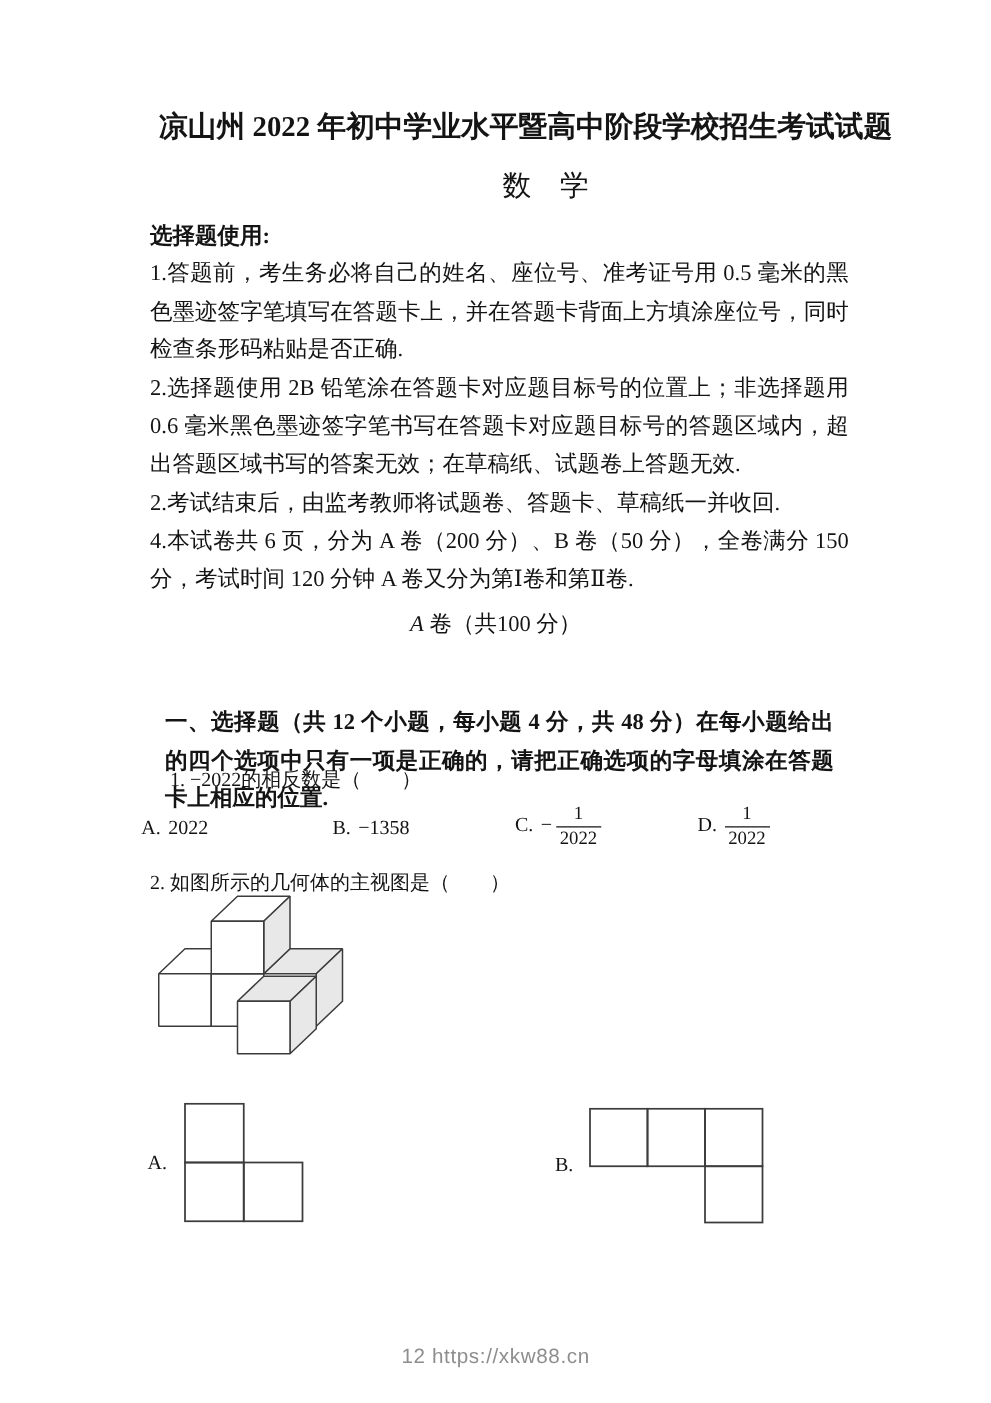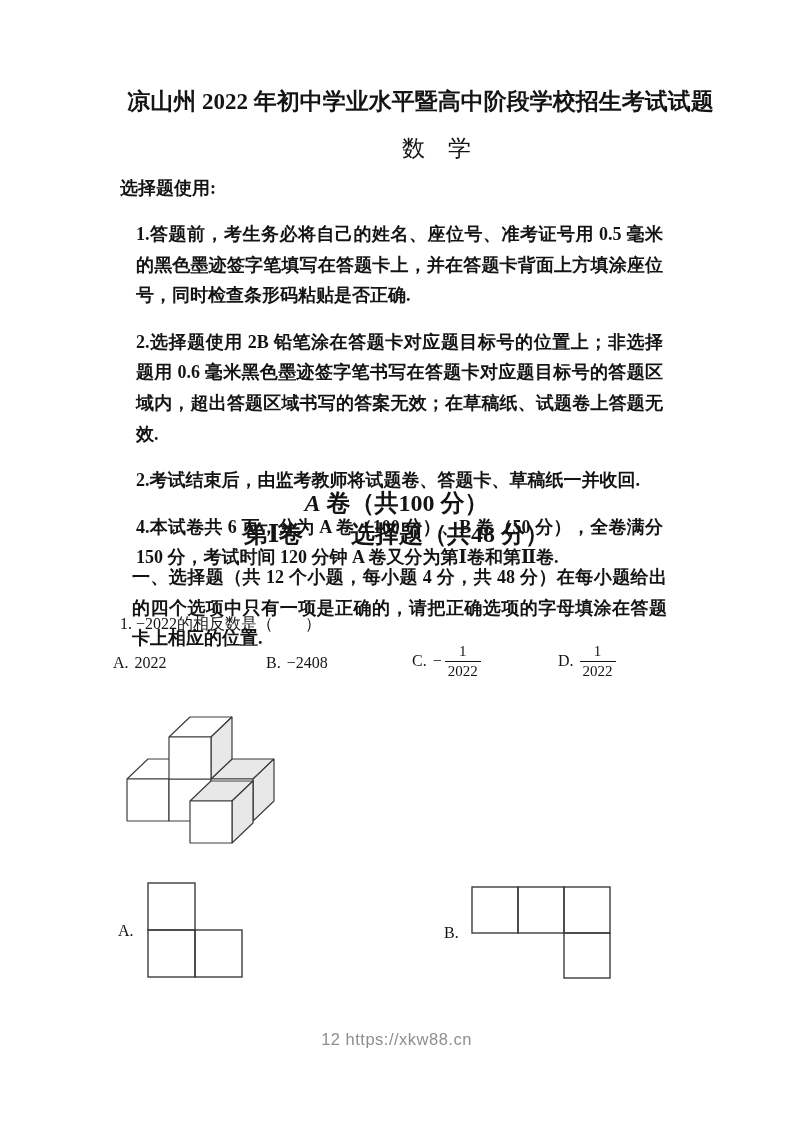--- a/index.html
+++ b/index.html
@@ -5,25 +5,25 @@
   html,body{margin:0;padding:0;background:#ffffff;}
   .page{
     position:relative;width:793px;height:1122px;background:#ffffff;
     font-family:"Liberation Serif","DejaVu Serif",serif;color:#141414;
     overflow:hidden;
   }
   .abs{position:absolute;}
   .center{left:0;width:793px;text-align:center;}
   .title{font-size:23px;font-weight:bold;white-space:nowrap;padding-left:24px;}
   .subtitle{font-size:23px;font-weight:normal;padding-left:40px;}
-  .h2{font-size:24px;font-weight:bold;}
+  .h2{font-size:18px;font-weight:normal;}
   .notice-head{font-size:18px;font-weight:bold;}
   .body-col{left:120px;width:559px;}
   .notice p{
-    margin:16px;font-size:18px;font-weight:bold;line-height:30.6px;
+    margin:0;font-size:18px;font-weight:normal;line-height:30.6px;
     text-align:justify;text-justify:inter-ideograph;
   }
   .intro{
     font-size:18px;font-weight:bold;line-height:30.6px;
     text-align:justify;text-justify:inter-ideograph;margin:12px;
   }
   .qtext{font-size:16px;white-space:nowrap;}
   .opt{display:flex;align-items:center;font-size:16px;white-space:nowrap;}
   .opt .lbl{margin-right:6px;}
   .frac{display:inline-flex;flex-direction:column;align-items:center;font-size:15px;line-height:1.25;}
@@ -44,57 +44,57 @@
 
   <div class="abs center title" style="top:86px;">凉山州 2022 年初中学业水平暨高中阶段学校招生考试试题</div>
   <div class="abs center subtitle" style="top:133px;">数　学</div>
 
   <div class="abs notice-head" style="left:120px;top:176px;">选择题使用:</div>
 
   <div class="abs body-col notice" style="top:203px;">
     <p>1.答题前，考生务必将自己的姓名、座位号、准考证号用 0.5 毫米的黑色墨迹签字笔填写在答题卡上，并在答题卡背面上方填涂座位号，同时检查条形码粘贴是否正确.</p>
     <p>2.选择题使用 2B 铅笔涂在答题卡对应题目标号的位置上；非选择题用 0.6 毫米黑色墨迹签字笔书写在答题卡对应题目标号的答题区域内，超出答题区域书写的答案无效；在草稿纸、试题卷上答题无效.</p>
     <p>2.考试结束后，由监考教师将试题卷、答题卡、草稿纸一并收回.</p>
-    <p>4.本试卷共 6 页，分为 A 卷（100 分）、B 卷（50 分），全卷满分 150 分，考试时间 120 分钟 A 卷又分为第Ⅰ卷和第Ⅱ卷.</p>
+    <p>4.本试卷共 6 页，分为 A 卷（200 分）、B 卷（50 分），全卷满分 150 分，考试时间 120 分钟 A 卷又分为第Ⅰ卷和第Ⅱ卷.</p>
   </div>
 
   <div class="abs center h2" style="top:487px;"><span class="ital">A</span><span> 卷（共100 分）</span></div>
 
-  <div class="abs center h2" style="top:518px;">第Ⅰ卷　　选择题（共48 分）</div>
 
   <div class="abs body-col" style="top:550px;">
     <p class="intro">一、选择题（共 12 个小题，每小题 4 分，共 48 分）在每小题给出的四个选项中只有一项是正确的，请把正确选项的字母填涂在答题卡上相应的位置.</p>
   </div>
 
-  <div class="abs qtext" style="left:120px;top:614px;">1. −2022的相反数是（　　）</div>
+  <div class="abs qtext" style="left:136px;top:614px;">1. −2022的相反数是（　　）</div>
 
   <div class="abs opt" style="left:113px;top:654px;">
     <span class="lbl">A.</span>
     <span>2022</span>
   </div>
   <div class="abs opt" style="left:266px;top:654px;">
     <span class="lbl">B.</span>
-    <span>−2408</span>
+    <span>−1358</span>
   </div>
   <div class="abs opt" style="left:412px;top:642px;">
     <span class="lbl">C.</span>
     <span class="sign">−</span>
     <span class="frac">
       <span class="num">1</span>
       <span class="den">2022</span>
     </span>
   </div>
   <div class="abs opt" style="left:558px;top:642px;">
     <span class="lbl">D.</span>
     <span class="frac">
       <span class="num">1</span>
       <span class="den">2022</span>
     </span>
   </div>
 
+  <div class="abs qtext" style="left:120px;top:696px;">2. 如图所示的几何体的主视图是（　　）</div>
 
   <svg class="abs" style="left:125px;top:714px;" width="154" height="134" viewBox="0 0 154 134">
     <g stroke="#3c3c3c" stroke-width="1.2" stroke-linejoin="bevel">
 
       <polygon points="2,65 23,45 65,45 44,65" fill="#ffffff"></polygon>
       <rect x="2" y="65" width="42" height="42" fill="#ffffff"></rect>
       <polygon points="44,65 65,45 107,45 86,65" fill="#ffffff"></polygon>
       <rect x="44" y="65" width="42" height="42" fill="#ffffff"></rect>
 
       <polygon points="86,65 107,45 149,45 128,65" fill="#e8e8e8"></polygon>
@@ -123,15 +123,15 @@
   <div class="abs qtext" style="left:444px;top:924px;">B.</div>
   <svg class="abs" style="left:471px;top:886px;" width="141" height="94" viewBox="0 0 141 94">
     <g stroke="#3c3c3c" stroke-width="1.4" fill="none">
       <rect x="1" y="1" width="46" height="46"></rect>
       <rect x="47" y="1" width="46" height="46"></rect>
       <rect x="93" y="1" width="46" height="46"></rect>
       <rect x="93" y="47" width="46" height="45"></rect>
     </g>
   </svg>
 
-  <div class="abs center footer" style="top:1030px;">12 https://xkw88.cn</div>
+  <div class="abs center footer" style="top:1076px;">12 https://xkw88.cn</div>
 
 </div>
 
 </body></html>

